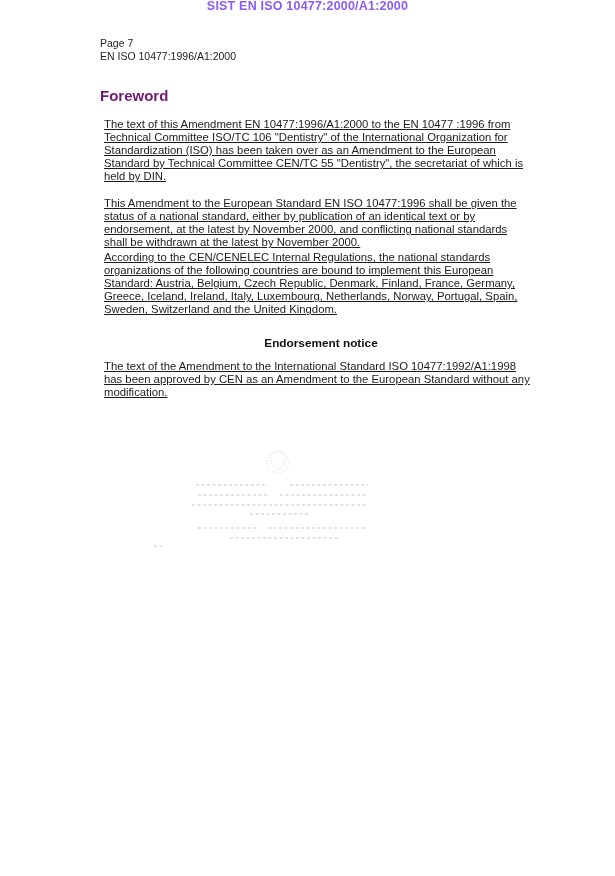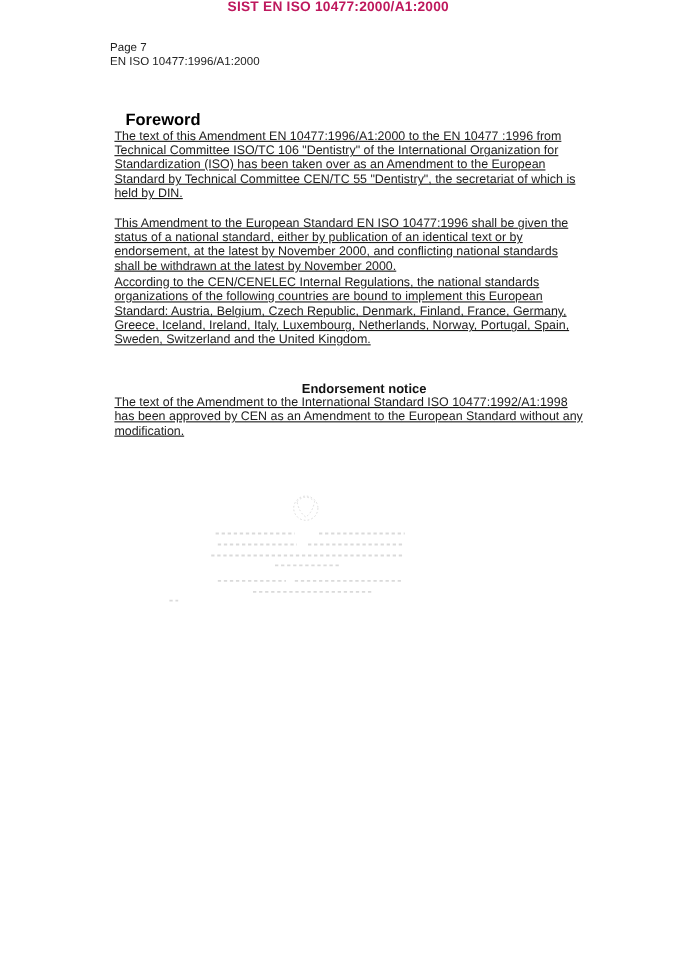--- a/index.html
+++ b/index.html
@@ -16,39 +16,39 @@
       color: #1a1a1a;
     }
     .watermark {
       position: absolute;
       top: -1px;
       left: 0;
       width: 615px;
       text-align: center;
       font-weight: bold;
       font-size: 12.5px;
-      color: #be185d;
+      color: #8b5cf6;
       letter-spacing: 0.2px;
     }
     .page-header {
       position: absolute;
       top: 37px;
       left: 100px;
       font-size: 10.5px;
       line-height: 12.5px;
       color: #222;
     }
     .title {
       position: absolute;
       top: 87px;
       left: 100px;
       font-size: 15px;
       font-weight: bold;
-      margin: 14px;
-      color: #000000;
+      margin: 0;
+      color: #701a75;
     }
     .para {
       position: absolute;
       left: 100px;
       width: 470px;
       font-size: 11.3px;
       line-height: 13.1px;
       margin: 4px;
       color: #1c1c1c;
       white-space: pre-line;
@@ -59,21 +59,21 @@
     .p3 { top: 247px; }
     .p4 { top: 356px; }
     .subtitle {
       position: absolute;
       top: 333px;
       left: 100px;
       width: 436px;
       text-align: center;
       font-size: 11.8px;
       font-weight: bold;
-      margin: 13px;
+      margin: 3px;
       color: #111;
     }
     .stamp {
       position: absolute;
       left: 150px;
       top: 440px;
       width: 230px;
       height: 120px;
       opacity: 0.55;
     }

